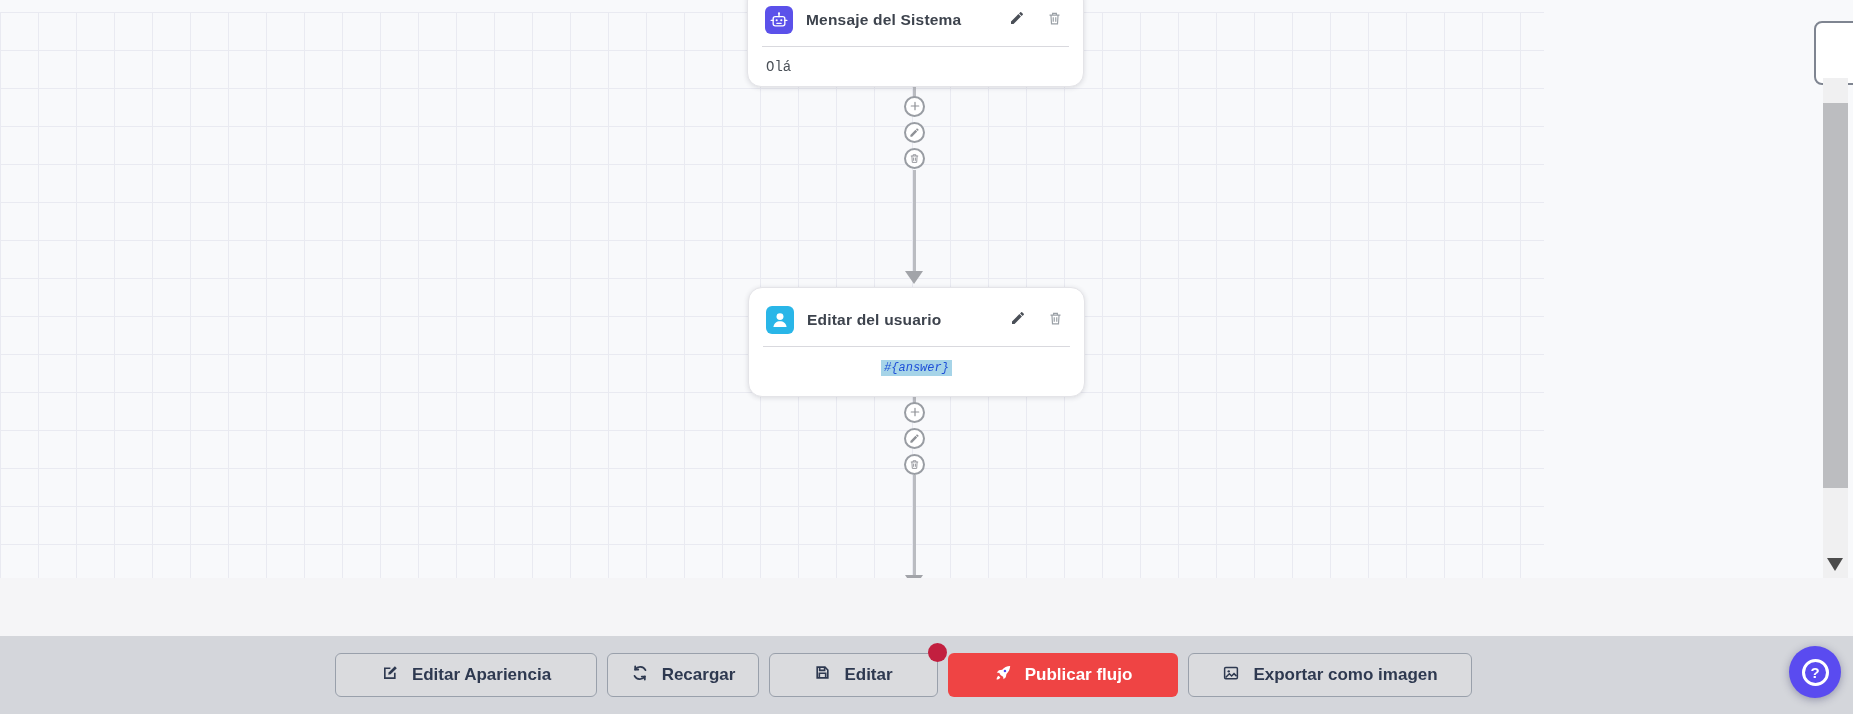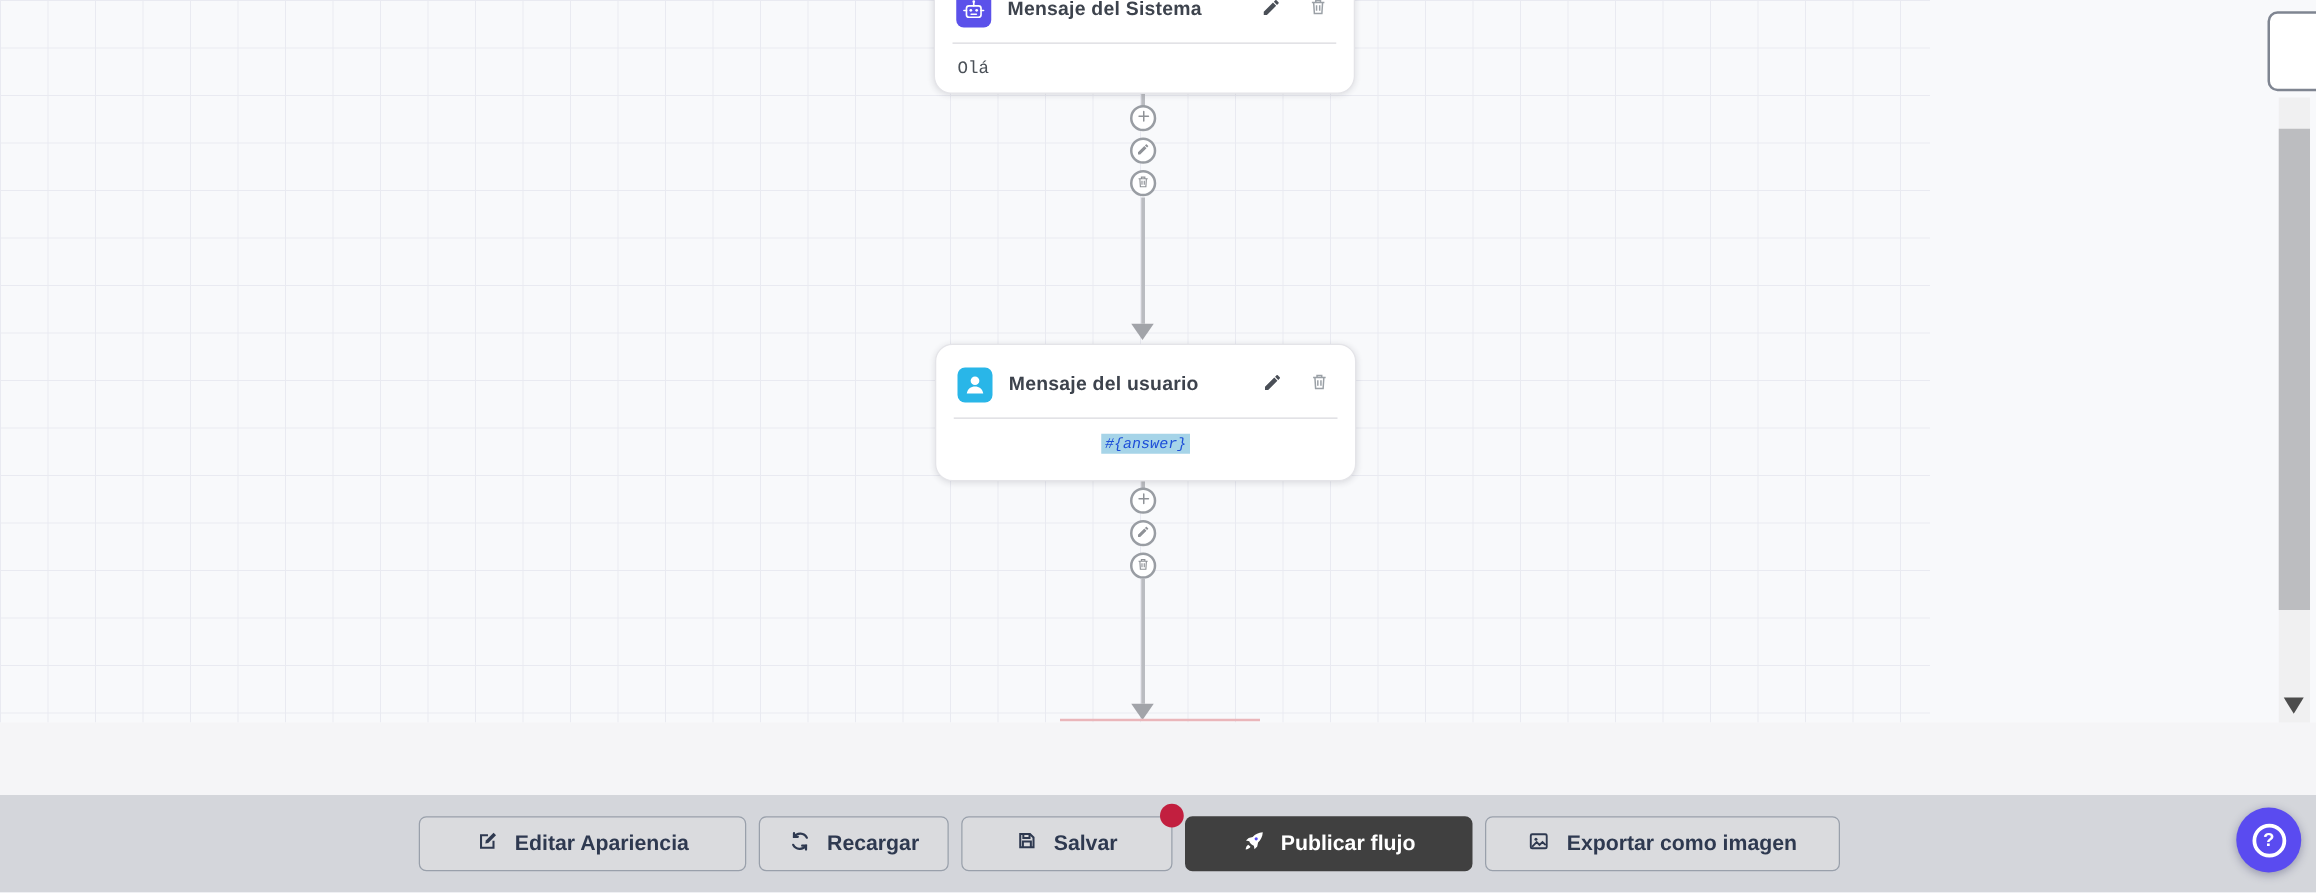--- a/index.html
+++ b/index.html
@@ -3,21 +3,21 @@
 <meta charset="utf-8">
 <style>
   html,body{margin:0;padding:0;}
   body{
     width:1853px;height:714px;position:relative;overflow:hidden;
     font-family:"Liberation Sans","DejaVu Sans",sans-serif;
     background:#f8f9fb;
   }
   
   .canvas{
-    position:absolute;left:0;top:0;width:1544px;height:578px;
+    position:absolute;left:0;top:12px;width:1544px;height:578px;
     background-color:#f8f9fb;
     background-image:
       linear-gradient(#e9eaf1 1px, transparent 1px),
       linear-gradient(90deg,#e9eaf1 1px, transparent 1px);
     background-size:38px 38px;
   }
   .band{position:absolute;left:0;top:578px;width:1853px;height:58px;background:#f5f5f7;}
   
   .node-card{
     position:absolute;width:337px;background:#fff;
@@ -74,21 +74,21 @@
   }
   .toolbar-inner{display:flex;gap:10px;transform:translateX(-23px);}
   .tb-wrap{position:relative;}
   .tb-btn{
     height:44px;border:1px solid #99a0ab;border-radius:6px;background:#dadbde;
     color:#2e3950;font-family:inherit;font-size:17px;font-weight:700;
     display:flex;align-items:center;justify-content:center;gap:13px;
     box-sizing:border-box;cursor:pointer;padding:0;
   }
   .tb-btn svg{flex:none;}
-  .tb-primary{background:#404040;border:none;color:#ffffff;}
+  .tb-primary{background:#ef4444;border:none;color:#ffffff;}
   .badge-dot{
     position:absolute;right:-9px;top:-10px;width:19px;height:19px;border-radius:50%;
     background:#c21f3f;
   }
   
   .help-fab{
     position:absolute;left:1789px;top:646px;width:52px;height:52px;border-radius:50%;
     background:#5a4bf0;box-shadow:0 2px 8px rgba(30,30,80,.35);
     display:flex;align-items:center;justify-content:center;cursor:pointer;
   }
@@ -191,21 +191,21 @@
   </div>
 
   <div class="node-card card-user">
     <div class="node-header">
       <div class="node-avatar avatar-user">
         <svg width="22" height="22" viewBox="0 0 24 24">
           <circle cx="12" cy="8.3" r="3.8" fill="#fff"></circle>
           <path d="M4.8 19.5c.6-4 3.6-6.2 7.2-6.2s6.6 2.2 7.2 6.2z" fill="#fff"></path>
         </svg>
       </div>
-      <div class="node-title">Mensaje del usuario</div>
+      <div class="node-title">Editar del usuario</div>
       <div class="hdr-action hdr-edit">
         <span>
           <svg width="16" height="16" viewBox="0 0 24 24">
               <path d="M3 17.2V21h3.8L17.9 9.9l-3.8-3.8L3 17.2zM20.7 7.1c.4-.4.4-1 0-1.4l-2.4-2.4c-.4-.4-1-.4-1.4 0l-1.8 1.8 3.8 3.8 1.8-1.8z" fill="currentColor"></path>
             </svg>
         </span>
       </div>
       <div class="hdr-action hdr-del">
         <span>
           <svg width="15" height="15" viewBox="0 0 24 24" fill="none" stroke="currentColor" stroke-width="1.9">
@@ -261,21 +261,21 @@
 
     <div class="tb-wrap">
       <button class="tb-btn" style="width:169px">
         <span>
           <svg width="17" height="17" viewBox="0 0 24 24" fill="none" stroke="currentColor" stroke-width="2.3">
               <path d="M4.5 4.5h11l4 4v11h-15z"></path>
               <path d="M8 4.5V9h7V4.5"></path>
               <path d="M7.5 19.5V13h9v6.5"></path>
             </svg>
         </span>
-        <span>Salvar</span>
+        <span>Editar</span>
       </button>
       <div class="badge-dot"></div>
     </div>
 
 
     <div class="tb-wrap">
       <button class="tb-btn tb-primary" style="width:230px">
         <span>
           <svg width="18" height="18" viewBox="0 0 24 24" fill="#ffffff">
               <path d="M21.5 2.5c-4.4.3-8 2-10.6 5l-4.3.9-2.9 2.9 3.5.7c.4 1.1 1 2.1 1.9 3s1.9 1.5 3 1.9l.7 3.5 2.9-2.9.9-4.3c3-2.6 4.7-6.2 5-10.6z"></path>

